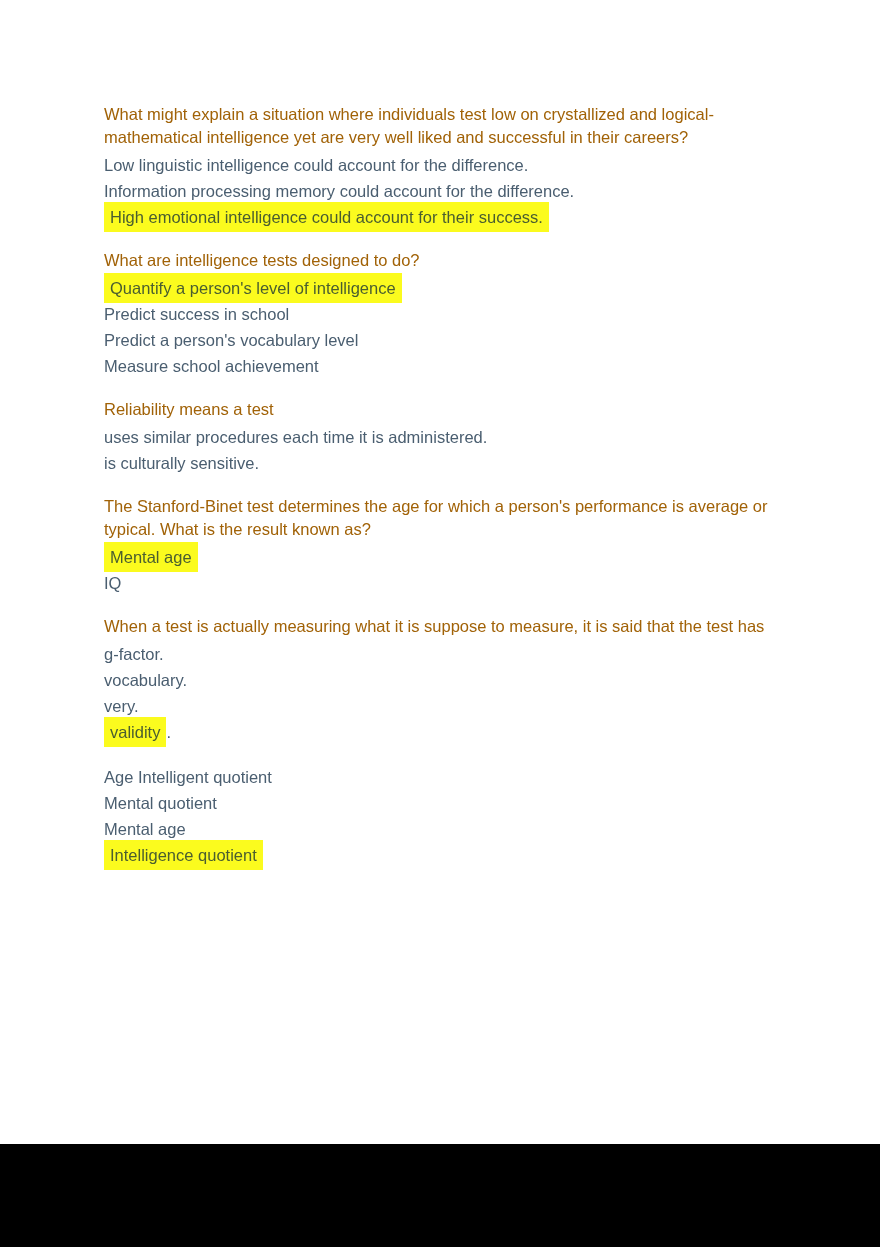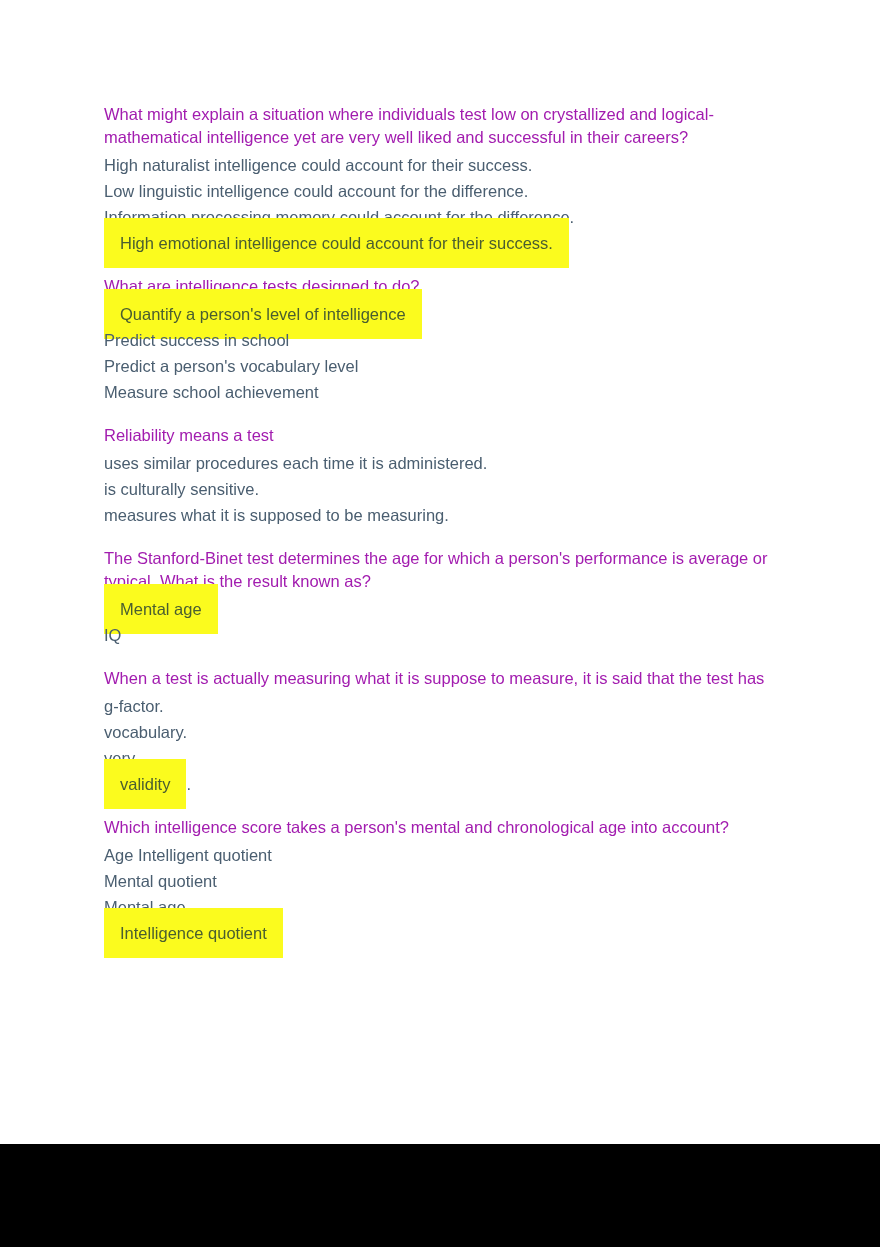--- a/index.html
+++ b/index.html
@@ -1,69 +1,66 @@
 <!DOCTYPE html>
 <html><head>
 <meta charset="utf-8">
 <style>
   html, body { margin:0; padding:0; }
   body { width:880px; height:1247px; background:#000; position:relative; overflow:hidden; font-family:"Liberation Sans", sans-serif; }
   .page { position:absolute; left:0; top:0; width:880px; height:1144px; background:#fff; }
   .content { position:absolute; left:104px; top:103px; width:670px; }
   .block { margin-bottom:19px; }
-  .q { color:#a21caf; font-size:16.5px; line-height:23px; margin-bottom:3px; }
+  .q { color:#a16207; font-size:16.5px; line-height:23px; margin-bottom:3px; }
   .a { color:#4a5e70; font-size:16.5px; line-height:26px; }
-  .hl { background:#fbfb1e; color:#4a5e30; padding:16px; }
+  .hl { background:#fbfb1e; color:#4a5e30; padding:6px; }
   .bottom { position:absolute; left:0; top:1144px; width:880px; height:103px; background:#000; }
 </style>
 </head>
 <body>
 
 <div class="page">
   <div class="content">
 
     <div class="block">
       <div class="q">What might explain a situation where individuals test low on crystallized and logical-mathematical intelligence yet are very well liked and successful in their careers?</div>
-      <div class="a"><span>High naturalist intelligence could account for their success.</span></div>
       <div class="a"><span>Low linguistic intelligence could account for the difference.</span></div>
       <div class="a"><span>Information processing memory could account for the difference.</span></div>
       <div class="a"><span class="hl">High emotional intelligence could account for their success.</span></div>
     </div>
 
     <div class="block">
       <div class="q">What are intelligence tests designed to do?</div>
       <div class="a"><span class="hl">Quantify a person's level of intelligence</span></div>
       <div class="a"><span>Predict success in school</span></div>
       <div class="a"><span>Predict a person's vocabulary level</span></div>
       <div class="a"><span>Measure school achievement</span></div>
     </div>
 
     <div class="block">
       <div class="q">Reliability means a test</div>
       <div class="a"><span>uses similar procedures each time it is administered.</span></div>
       <div class="a"><span>is culturally sensitive.</span></div>
-      <div class="a"><span>measures what it is supposed to be measuring.</span></div>
     </div>
 
     <div class="block">
       <div class="q">The Stanford-Binet test determines the age for which a person's performance is average or typical. What is the result known as?</div>
       <div class="a"><span class="hl">Mental age</span></div>
       <div class="a"><span>IQ</span></div>
     </div>
 
     <div class="block">
       <div class="q">When a test is actually measuring what it is suppose to measure, it is said that the test has</div>
       <div class="a"><span>g-factor.</span></div>
       <div class="a"><span>vocabulary.</span></div>
       <div class="a"><span>very.</span></div>
       <div class="a"><span class="hl">validity</span><span>.</span></div>
     </div>
 
     <div class="block">
-      <div class="q">Which intelligence score takes a person's mental and chronological age into account?</div>
       <div class="a"><span>Age Intelligent quotient</span></div>
       <div class="a"><span>Mental quotient</span></div>
       <div class="a"><span>Mental age</span></div>
       <div class="a"><span class="hl">Intelligence quotient</span></div>
     </div>
 
   </div>
 </div>
 <div class="bottom"></div>
 

